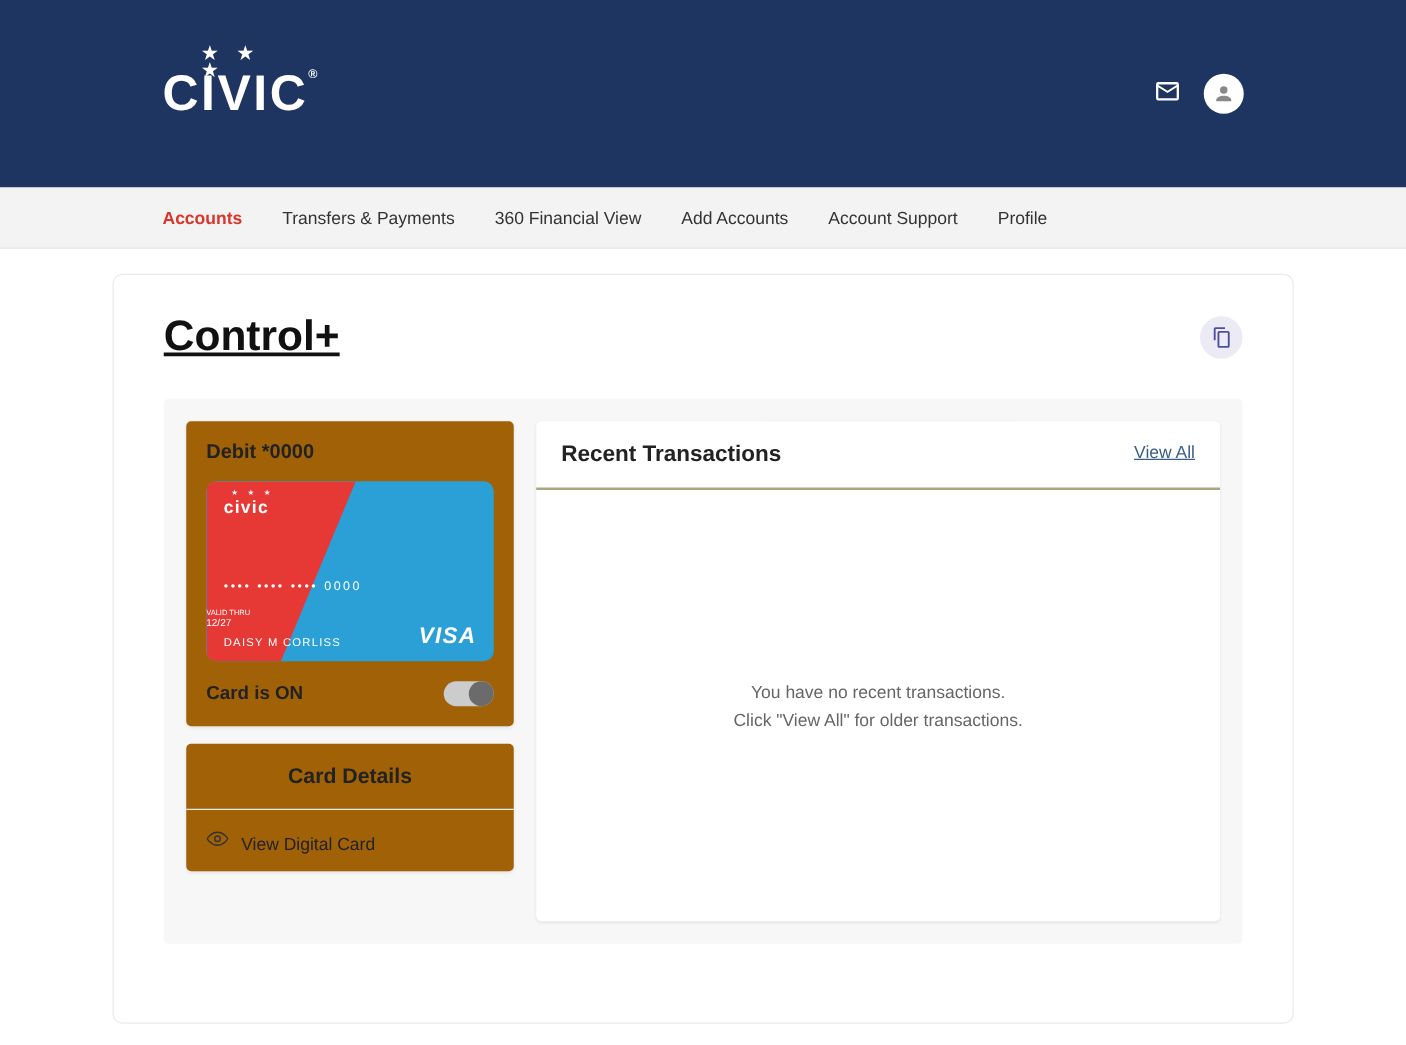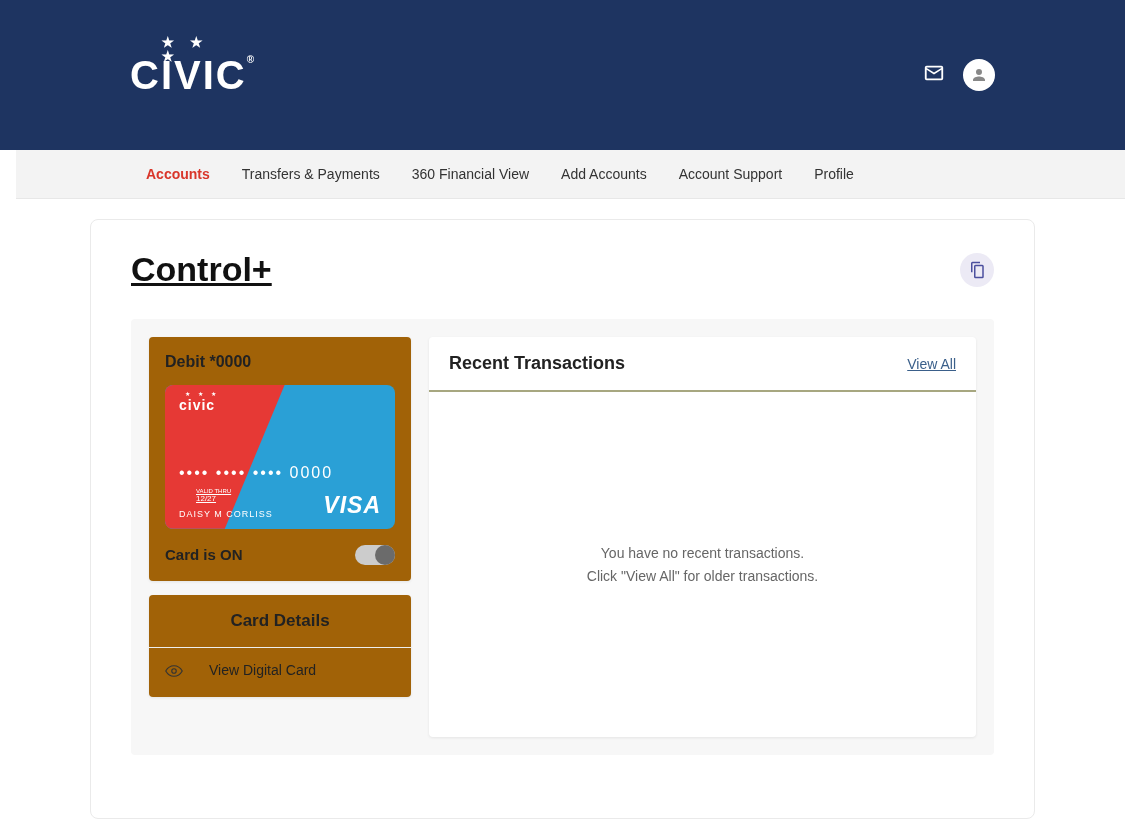--- a/index.html
+++ b/index.html
@@ -5,21 +5,21 @@
   * { box-sizing: border-box; margin: 0; padding: 0; }
   body { font-family: Arial, Helvetica, sans-serif; background: #fff; color: #222; }
   .header-bar { background: #1e3461; height: 150px; display: flex; align-items: center; padding: 0 130px; justify-content: space-between; }
   .logo { color: #fff; font-weight: bold; font-size: 40px; letter-spacing: 2px; position: relative; line-height: 1; }
   .logo-stars { position: absolute; top: -20px; left: 50%; transform: translateX(-50%); font-size: 14px; letter-spacing: 6px; color: #fff; }
   .logo sup { font-size: 10px; vertical-align: top; }
   .header-icons { display: flex; align-items: center; gap: 18px; }
   .mail-icon { width: 22px; height: 22px; fill: #fff; cursor: pointer; }
   .avatar { width: 32px; height: 32px; border-radius: 50%; background: #fff; display: flex; align-items: center; justify-content: center; cursor: pointer; }
   .avatar svg { width: 18px; height: 18px; fill: #888; }
-  .navbar { background: #f3f3f3; border-bottom: 1px solid #e7e7e7; padding: 0 130px; display: flex; gap: 32px; margin-left: 16px; }
+  .navbar { background: #f3f3f3; border-bottom: 1px solid #e7e7e7; padding: 0 130px; display: flex; gap: 32px; }
   .nav-item { padding: 16px 0; font-size: 14px; color: #333; cursor: pointer; }
   .nav-item.active { color: #d9362a; font-weight: bold; }
   .content-wrap { padding: 20px 90px; }
   .panel { border: 1px solid #eaeaea; border-radius: 8px; padding: 30px 40px 0; min-height: 600px; }
   .panel-header { display: flex; justify-content: space-between; align-items: center; margin-bottom: 30px; }
   .panel-title { font-size: 34px; font-weight: 900; color: #111; text-decoration: underline; }
   .corner-icon { width: 34px; height: 34px; border-radius: 50%; background: #eceaf5; display: flex; align-items: center; justify-content: center; cursor: pointer; }
   .corner-icon svg { width: 18px; height: 18px; fill: #4b4f9e; }
   .inner-area { background: #f7f7f7; border-radius: 4px; padding: 18px; }
   .add-card-row { display: flex; align-items: center; gap: 10px; margin-bottom: 16px; cursor: pointer; }
@@ -27,34 +27,34 @@
   .add-card-text { font-weight: bold; font-size: 15px; }
   .chevron { font-size: 12px; }
   .columns { display: flex; gap: 18px; align-items: flex-start; }
   .left-col { width: 262px; display: flex; flex-direction: column; gap: 14px; }
   .card-panel, .details-panel { background: #a16207; border-radius: 4px; box-shadow: 0 1px 3px rgba(0,0,0,0.08); padding: 16px; }
   .card-label { font-weight: bold; font-size: 16px; margin-bottom: 14px; }
   .credit-card { width: 100%; aspect-ratio: 1.6/1; border-radius: 8px; position: relative; overflow: hidden; background: #2aa0d6; color: #fff; font-family: Arial, sans-serif; }
   .credit-card::before { content: ""; position: absolute; top: 0; left: 0; width: 52%; height: 100%; background: #e63935; clip-path: polygon(0 0, 100% 0, 50% 100%, 0 100%); }
   .cc-logo { position: absolute; top: 12px; left: 14px; font-weight: bold; font-size: 14px; letter-spacing: 1px; z-index: 2; }
   .cc-stars { position: absolute; top: 5px; left: 20px; font-size: 6px; letter-spacing: 3px; z-index: 2; }
-  .cc-number { position: absolute; left: 14px; top: 55%; font-size: 16px; letter-spacing: 2px; z-index: 2; }
-  .cc-valid { position: absolute; left: 31px; bottom: 26px; font-size: 8px; z-index: 2; text-decoration: underline; }
+  .cc-number { position: absolute; left: 14px; top: 55%; font-size: 10px; letter-spacing: 2px; z-index: 2; }
+  .cc-valid { position: absolute; left: 0; bottom: 26px; font-size: 8px; z-index: 2; }
   .cc-name { position: absolute; left: 14px; bottom: 10px; font-size: 9px; letter-spacing: 1px; z-index: 2; }
-  .cc-visa { position: absolute; right: 14px; bottom: 10px; font-style: italic; font-weight: 900; font-size: 23px; letter-spacing: 1px; z-index: 2; }
+  .cc-visa { position: absolute; right: 14px; bottom: 10px; font-style: italic; font-weight: 900; font-size: 18px; letter-spacing: 1px; z-index: 2; }
   .card-status-row { display: flex; justify-content: space-between; align-items: center; margin-top: 16px; }
   .card-status { font-weight: bold; font-size: 15px; }
   .toggle { width: 40px; height: 20px; background: #ccc; border-radius: 10px; position: relative; cursor: pointer; }
   .toggle::after { content: ""; position: absolute; right: 0; top: 0; width: 20px; height: 20px; background: #6b6b6b; border-radius: 50%; }
   .details-panel { padding: 0; }
   .details-title { font-weight: bold; font-size: 17px; padding: 16px; text-align: center; }
-  .details-item { display: flex; align-items: flex-start; gap: 26px; padding: 14px 16px; border-top: 1px solid #eee; cursor: pointer; font-size: 14px; }
+  .details-item { display: flex; align-items: flex-end; gap: 10px; padding: 14px 16px; border-top: 1px solid #eee; cursor: pointer; font-size: 14px; }
   .details-item svg { width: 18px; height: 18px; stroke: #333; fill: none; stroke-width: 1.5; }
   .right-col { flex: 1; background: #fff; border-radius: 4px; box-shadow: 0 1px 3px rgba(0,0,0,0.08); min-height: 400px; display: flex; flex-direction: column; }
-  .rt-header { display: flex; justify-content: space-between; align-items: center; padding: 16px 20px; border-bottom: 2px solid #888844; border-bottom-color: #a7a780; }
+  .rt-header { display: flex; justify-content: space-between; padding: 16px 20px; border-bottom: 2px solid #888844; border-bottom-color: #a7a780; }
   .rt-title { font-weight: bold; font-size: 18px; }
   .rt-link { color: #3a5f8a; text-decoration: underline; font-size: 14px; cursor: pointer; }
   .rt-empty { flex: 1; display: flex; flex-direction: column; align-items: center; justify-content: center; color: #666; font-size: 14px; line-height: 1.6; padding: 31px 20px; text-align: center; }
 </style>
 </head>
 <body>
 
 <div class="header-bar">
   <div class="logo">
     <span class="logo-stars">★ ★ ★</span>

